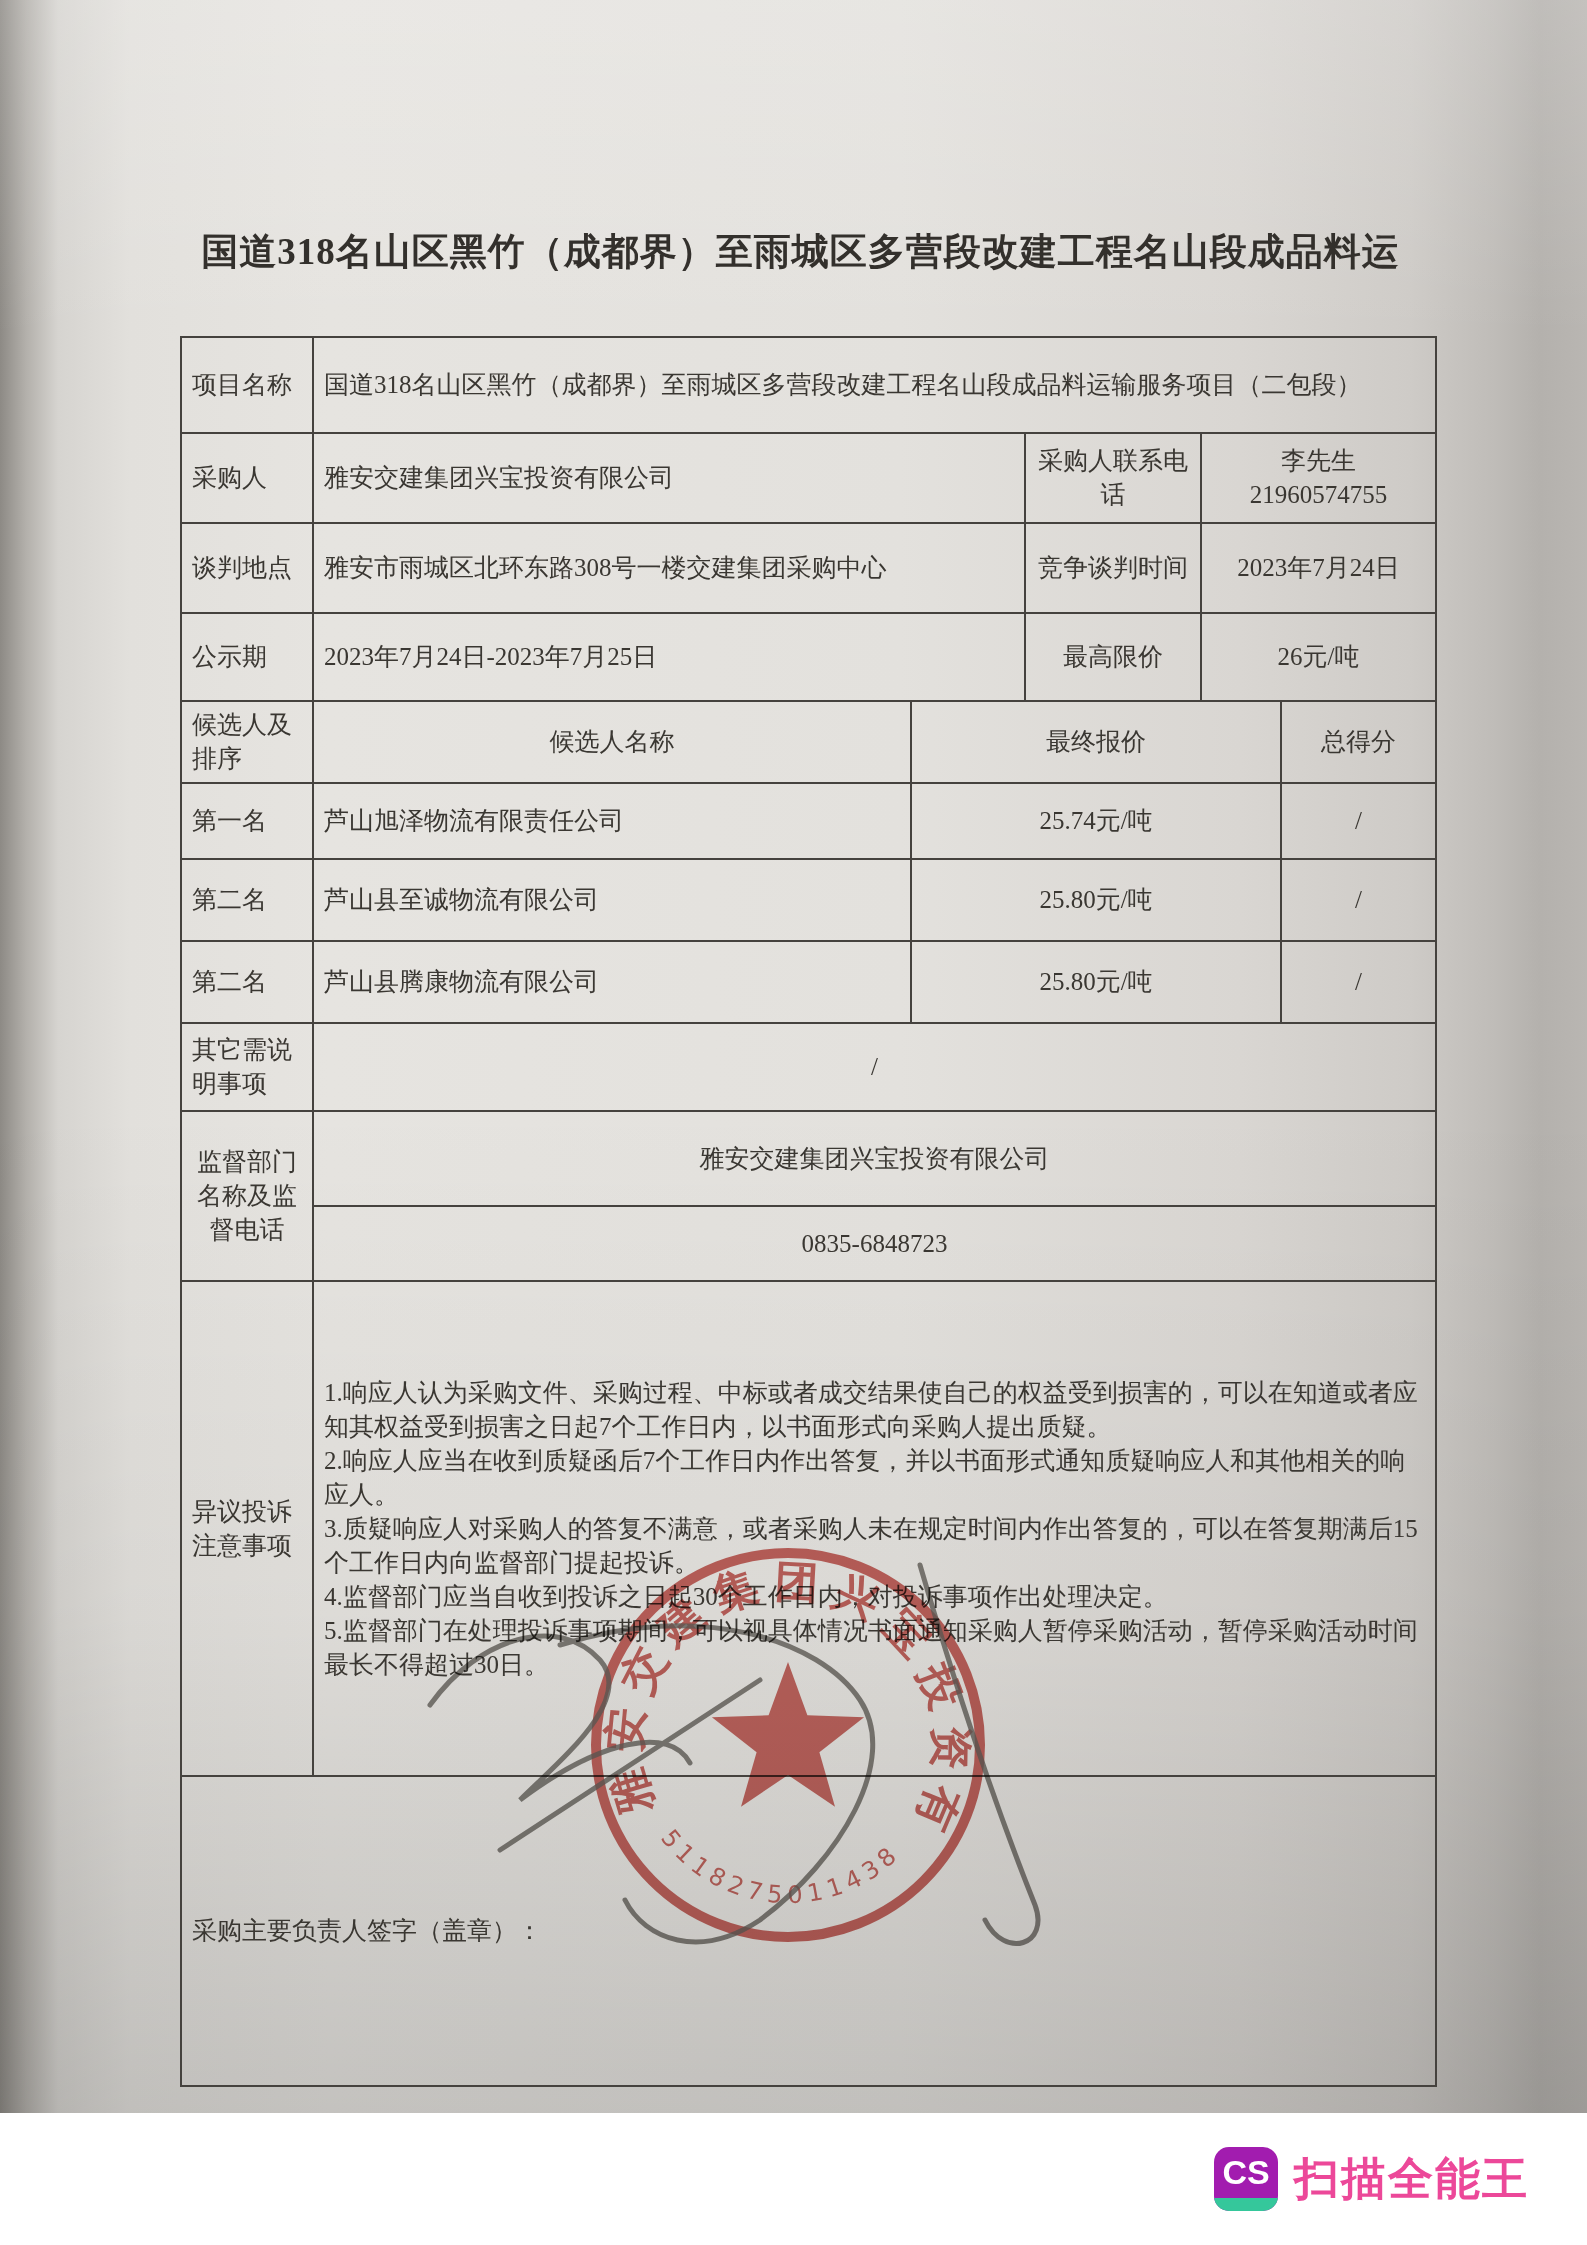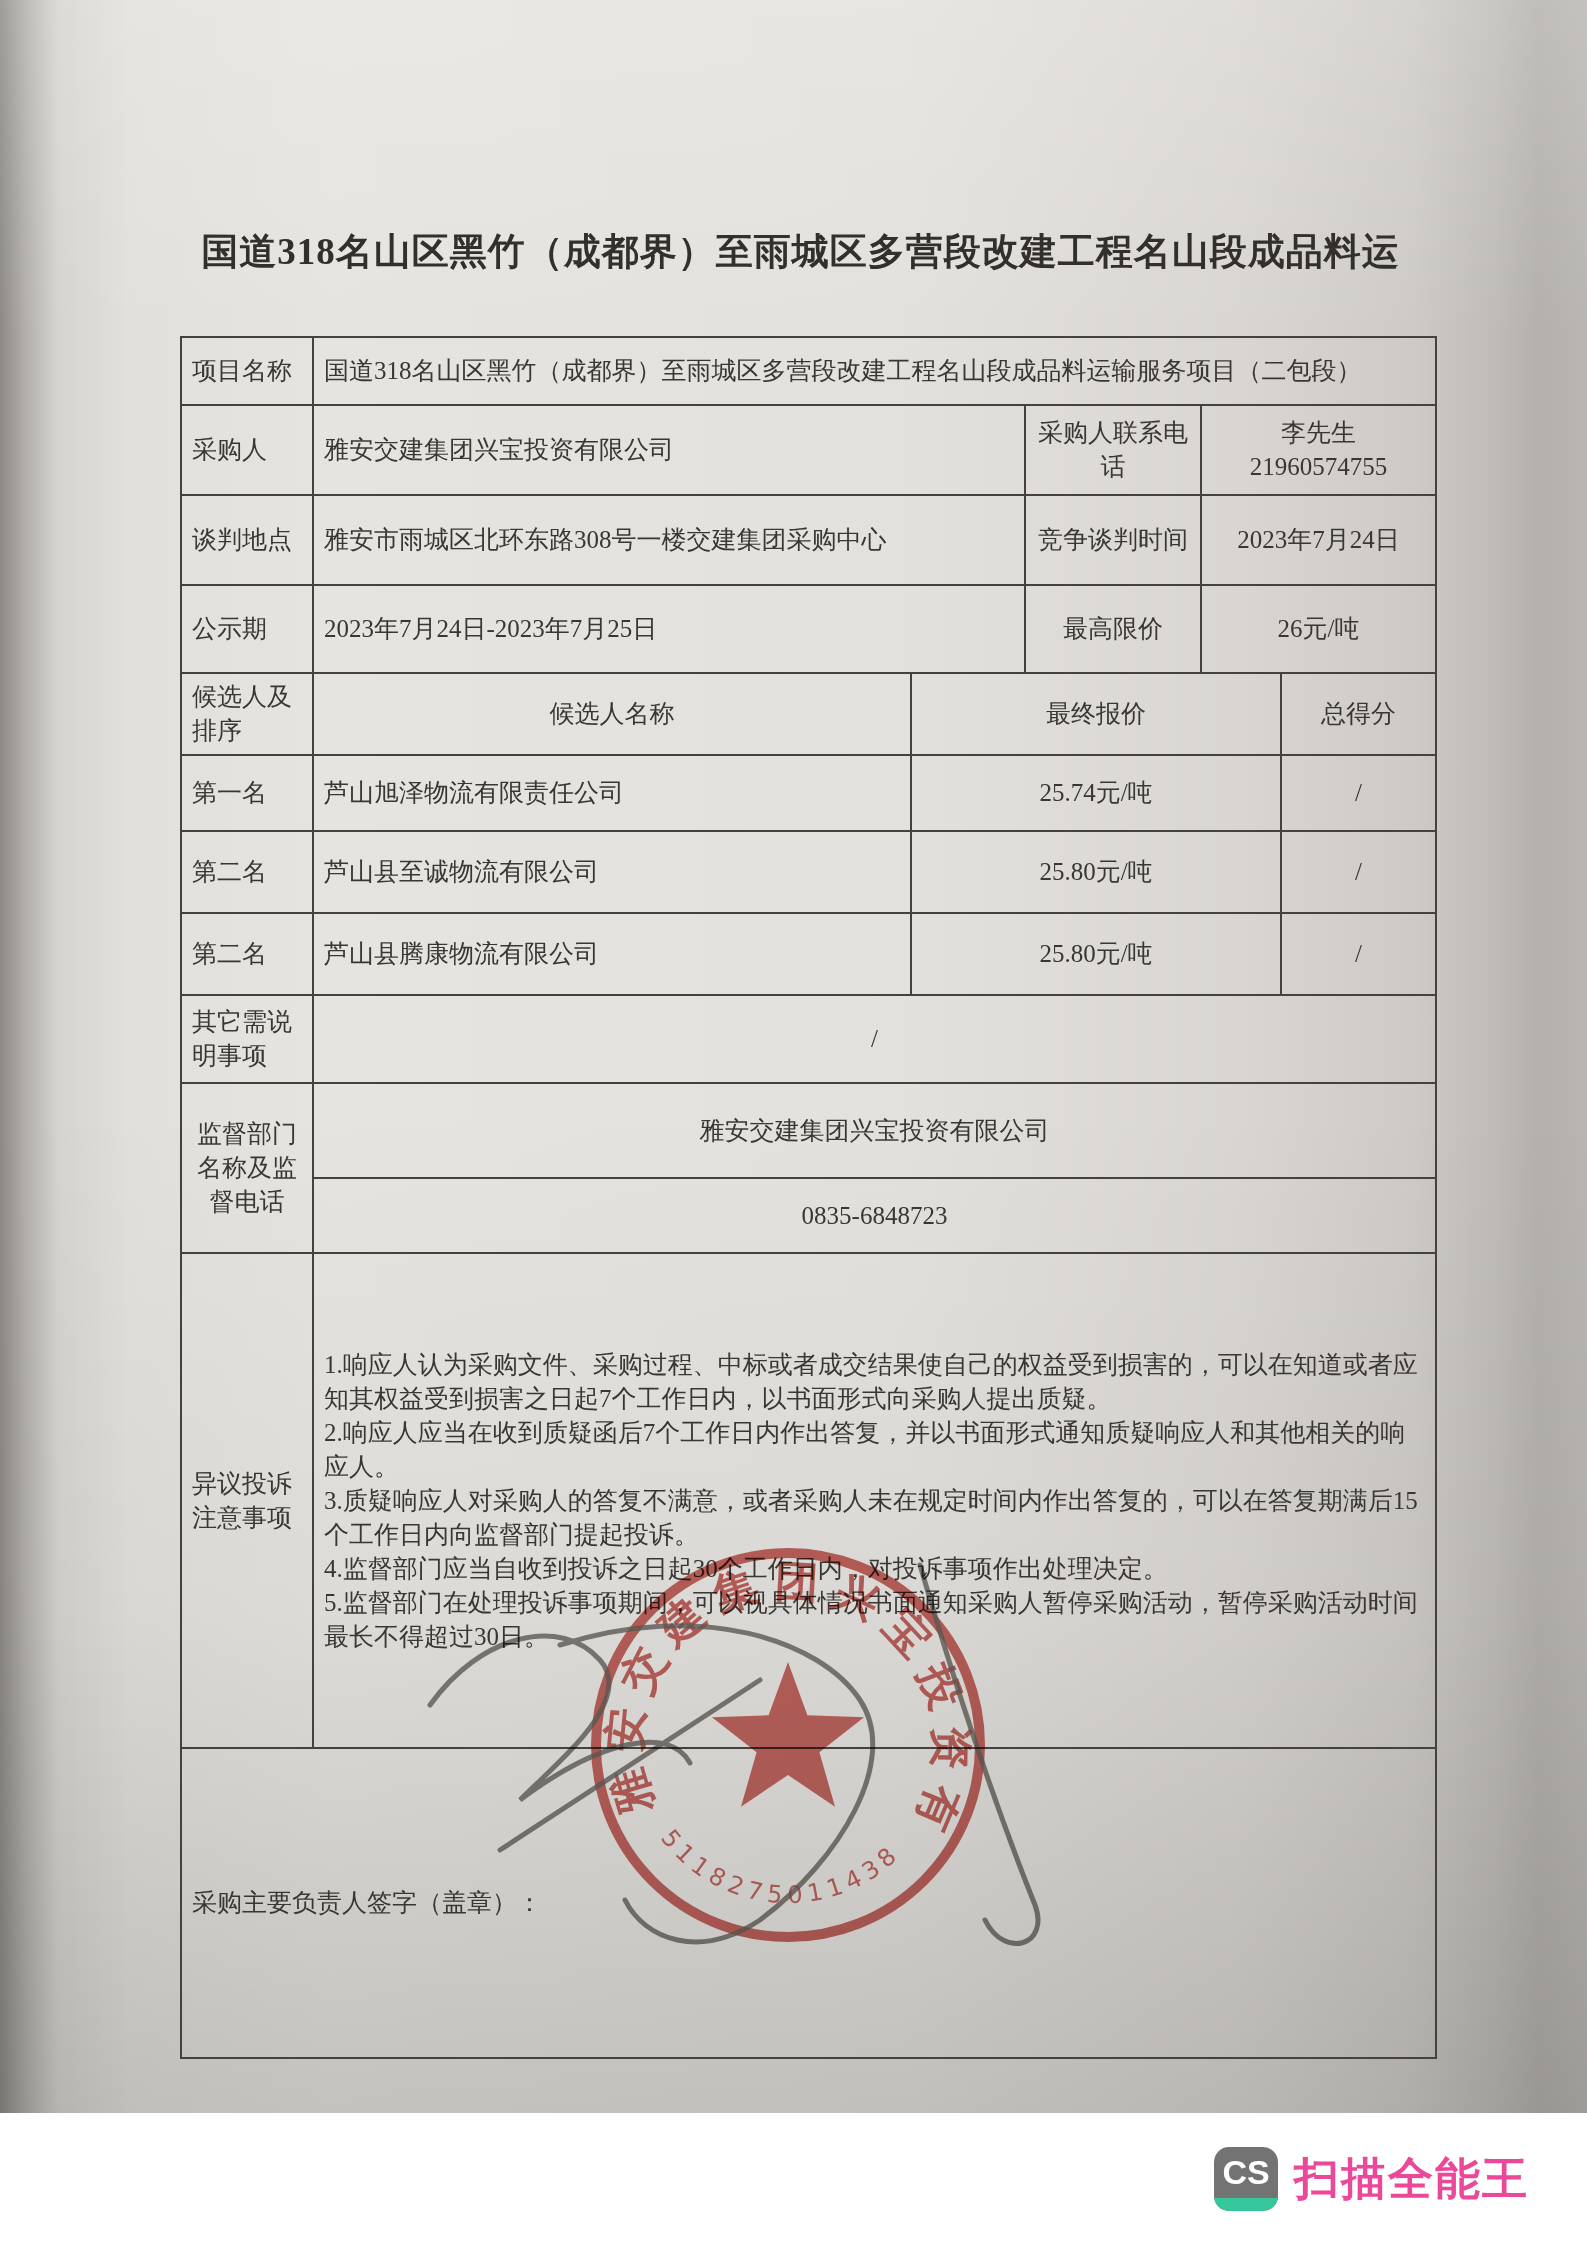--- a/index.html
+++ b/index.html
@@ -60,21 +60,21 @@
     position:absolute;left:400px;top:1495px;width:740px;height:520px;
     z-index:3;mix-blend-mode:multiply;opacity:.88;
   }
   
   .footer{
     position:absolute;left:0;bottom:0;width:1587px;height:132px;
     background:#ffffff;display:flex;align-items:center;justify-content:flex-end;
     padding-right:58px;box-sizing:border-box;z-index:2;
   }
   .cs-icon{
-    width:64px;height:64px;border-radius:15px;background:#737373;
+    width:64px;height:64px;border-radius:15px;background:#a21caf;
     position:relative;overflow:hidden;flex:0 0 auto;
   }
   .cs-icon .cs-txt{
     position:absolute;left:0;top:-1px;width:100%;height:52px;
     display:flex;align-items:center;justify-content:center;
     color:#ffffff;font-family:"Liberation Sans",sans-serif;
     font-weight:bold;font-size:34px;letter-spacing:0px;
   }
   .cs-icon .cs-teal{
     position:absolute;left:0;bottom:0;width:100%;height:13px;background:#35c79b;
@@ -96,21 +96,21 @@
 <table class="doc">
   <colgroup>
     <col style="width:132px">
       <col style="width:598px">
       <col style="width:114px">
     <col style="width:176px">
       <col style="width:80px">
       <col style="width:155px">
   </colgroup>
   <tbody>
-    <tr style="height:68px">
+    <tr style="height:96px">
       <td class="lbl">项目名称</td>
       <td colspan="5" style="line-height:40px">国道318名山区黑竹（成都界）至雨城区多营段改建工程名山段成品料运输服务项目（二包段）</td>
     </tr>
     <tr style="height:90px">
       <td class="lbl">采购人</td>
       <td colspan="2">雅安交建集团兴宝投资有限公司</td>
       <td class="ctr">采购人联系电话</td>
       <td colspan="2" class="val">
         <span style="display:block">李先生</span>
         <span style="display:block">21960574755</span>

